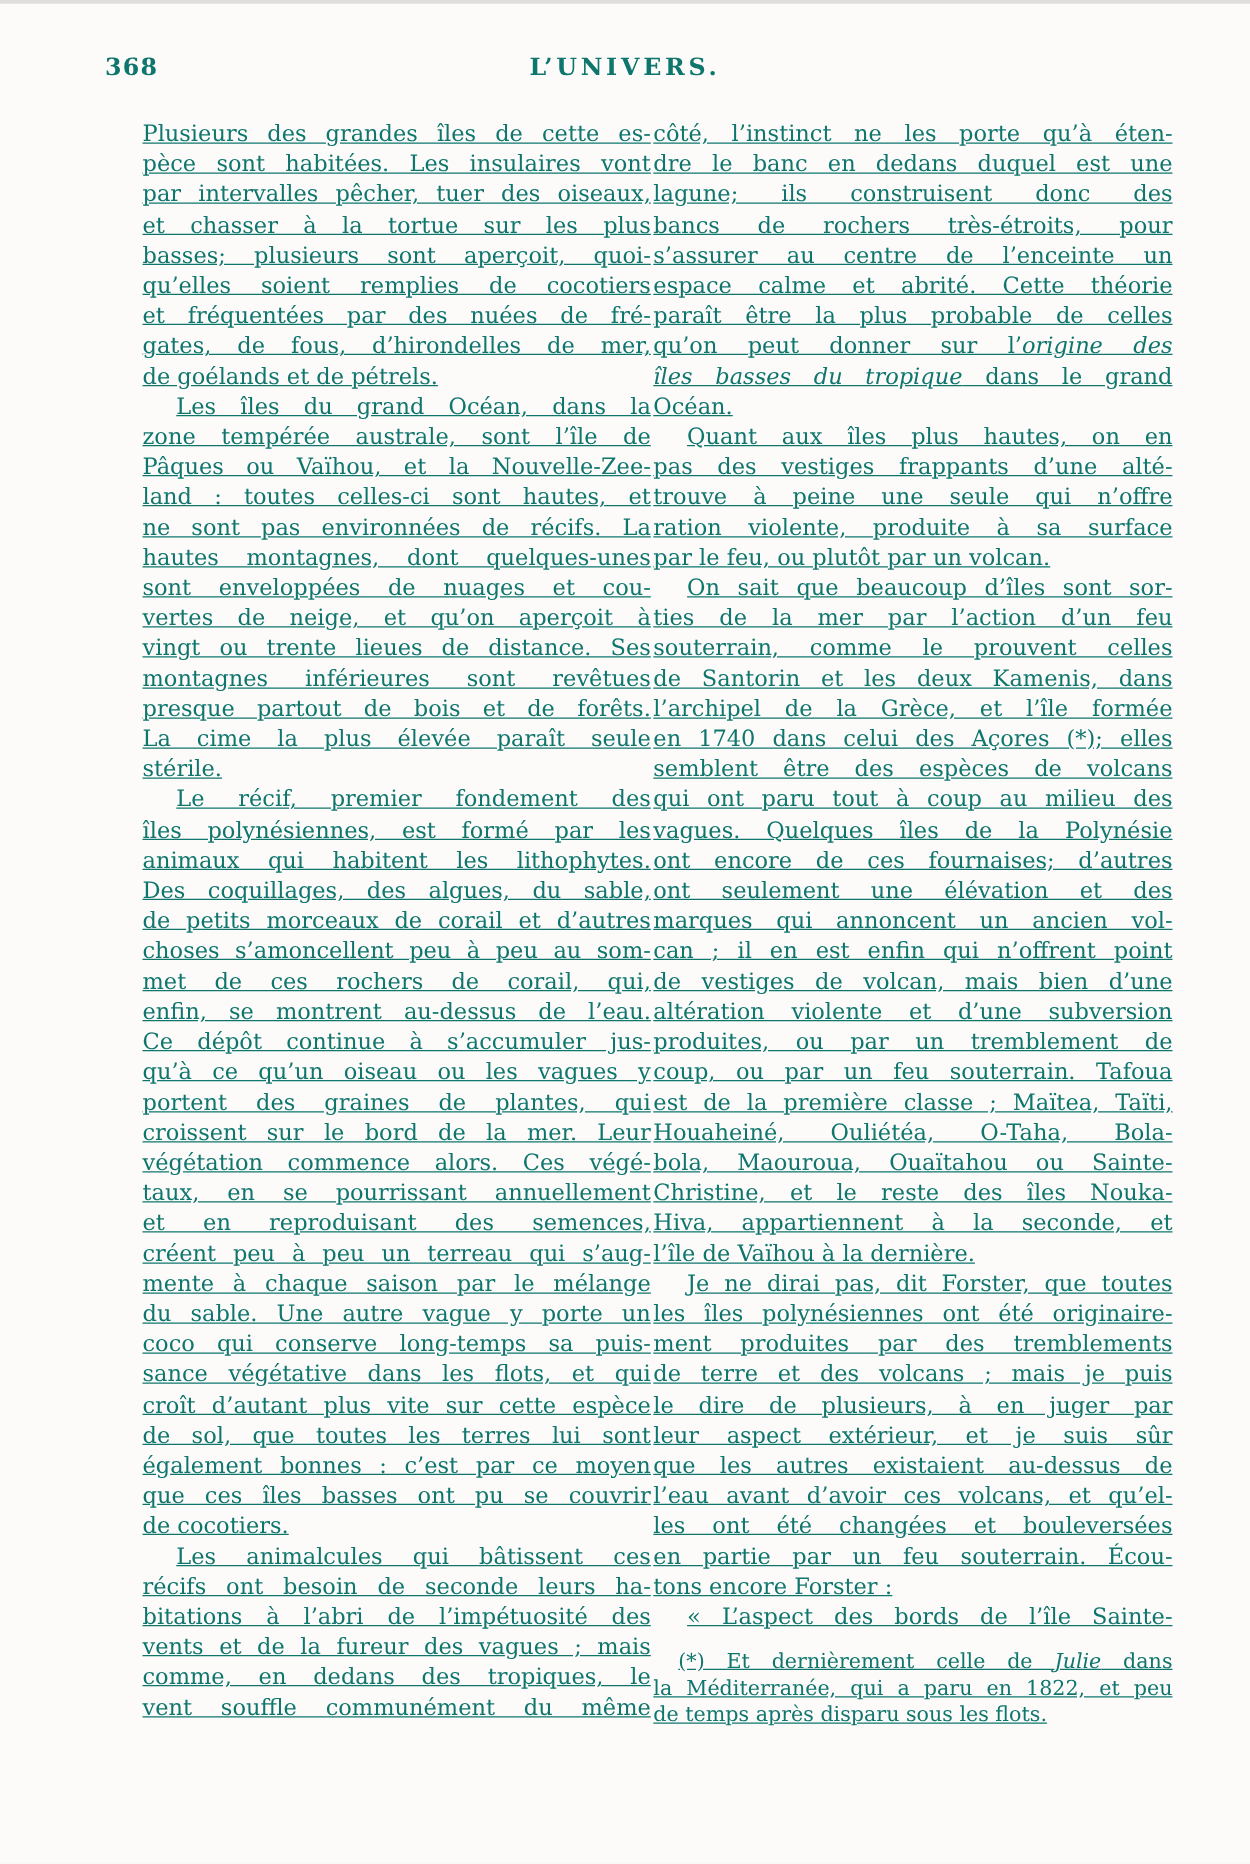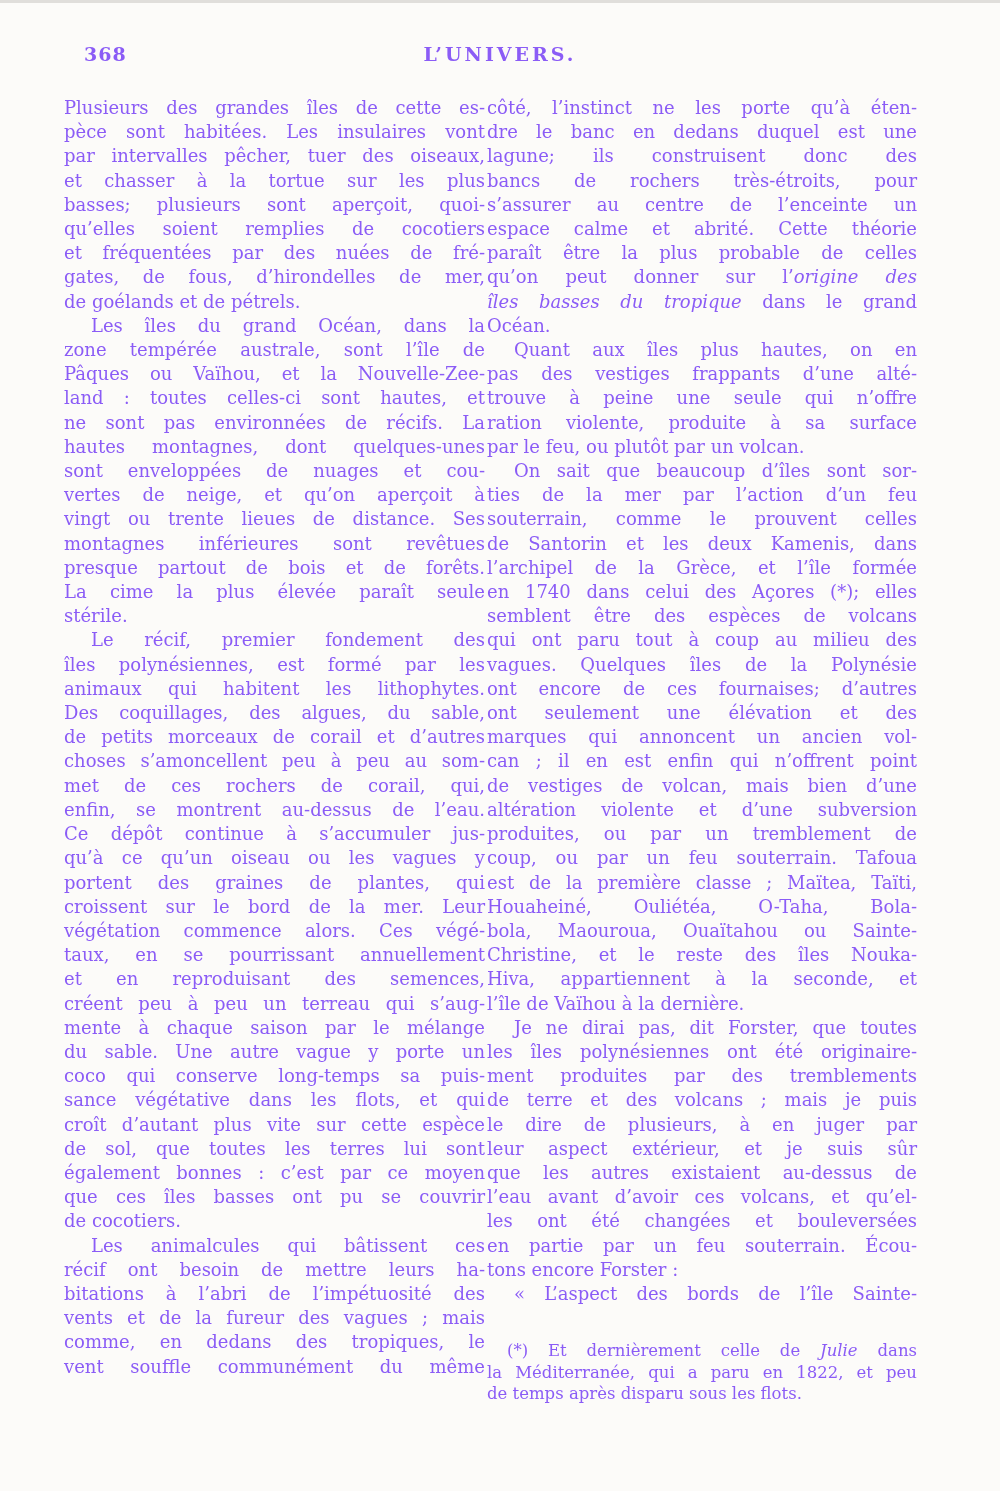--- a/index.html
+++ b/index.html
@@ -6,21 +6,21 @@
   body{
     background:#e9e9e9;
     font-family:"DejaVu Serif","Liberation Serif",serif;
   }
   .page{
     position:relative;
     width:1000px;
     height:1491px;
     margin:0 auto;
     background:#fcfbf9;
-    color:#8b5cf6;
+    color:#0f766e;
     border-top:3px solid #e0dedb;
     box-sizing:border-box;
     overflow:hidden;
   }
   .page-header{
     position:relative;
     padding-top:40px;
     height:24px;
   }
   .page-number{
@@ -32,45 +32,46 @@
     letter-spacing:1px;
   }
   .page-title{
     text-align:center;
     font-size:19px;
     font-weight:bold;
     letter-spacing:3px;
   }
   .columns{
     display:flex;
-    padding-left:64px;
+    padding-left:114px;
     padding-right:62px;
     margin-top:29px;
     gap:2px;
+    text-decoration:underline;
   }
   .column{box-sizing:border-box;}
   .column.left{width:421px;}
   .column.right{width:430px;}
   .paragraph{margin:0;}
   .line{
     font-size:18px;
     line-height:24.2px;
     text-align:justify;
     text-align-last:justify;
     white-space:normal;
   }
   .line.last{
     text-align-last:left;
   }
   .paragraph.indent .line:first-child{
     padding-left:27px;
   }
   .italic{font-style:italic;}
   .footnote{
-    margin-top:34px;
+    margin-top:12px;
   }
   .footnote .line{
     font-size:16.5px;
     line-height:21.5px;
   }
   .footnote .paragraph.indent .line:first-child{
     padding-left:20px;
   }
 </style>
 </head>
@@ -131,21 +132,21 @@
           <div class="line">coco qui conserve long-temps sa puis-</div>
           <div class="line">sance végétative dans les flots, et qui</div>
           <div class="line">croît d’autant plus vite sur cette espèce</div>
           <div class="line">de sol, que toutes les terres lui sont</div>
           <div class="line">également bonnes : c’est par ce moyen</div>
           <div class="line">que ces îles basses ont pu se couvrir</div>
           <div class="line last">de cocotiers.</div>
         </div>
         <div class="paragraph indent">
           <div class="line">Les animalcules qui bâtissent ces</div>
-          <div class="line">récif ont besoin de mettre leurs ha-</div>
+          <div class="line">récifs ont besoin de seconde leurs ha-</div>
           <div class="line">bitations à l’abri de l’impétuosité des</div>
           <div class="line">vents et de la fureur des vagues ; mais</div>
           <div class="line">comme, en dedans des tropiques, le</div>
           <div class="line">vent souffle communément du même</div>
         </div>
       </div>
     <div class="column right" id="col-right">
       <div id="col-right-body">
           <div class="paragraph">
             <div class="line">côté, l’instinct ne les porte qu’à éten-</div>

